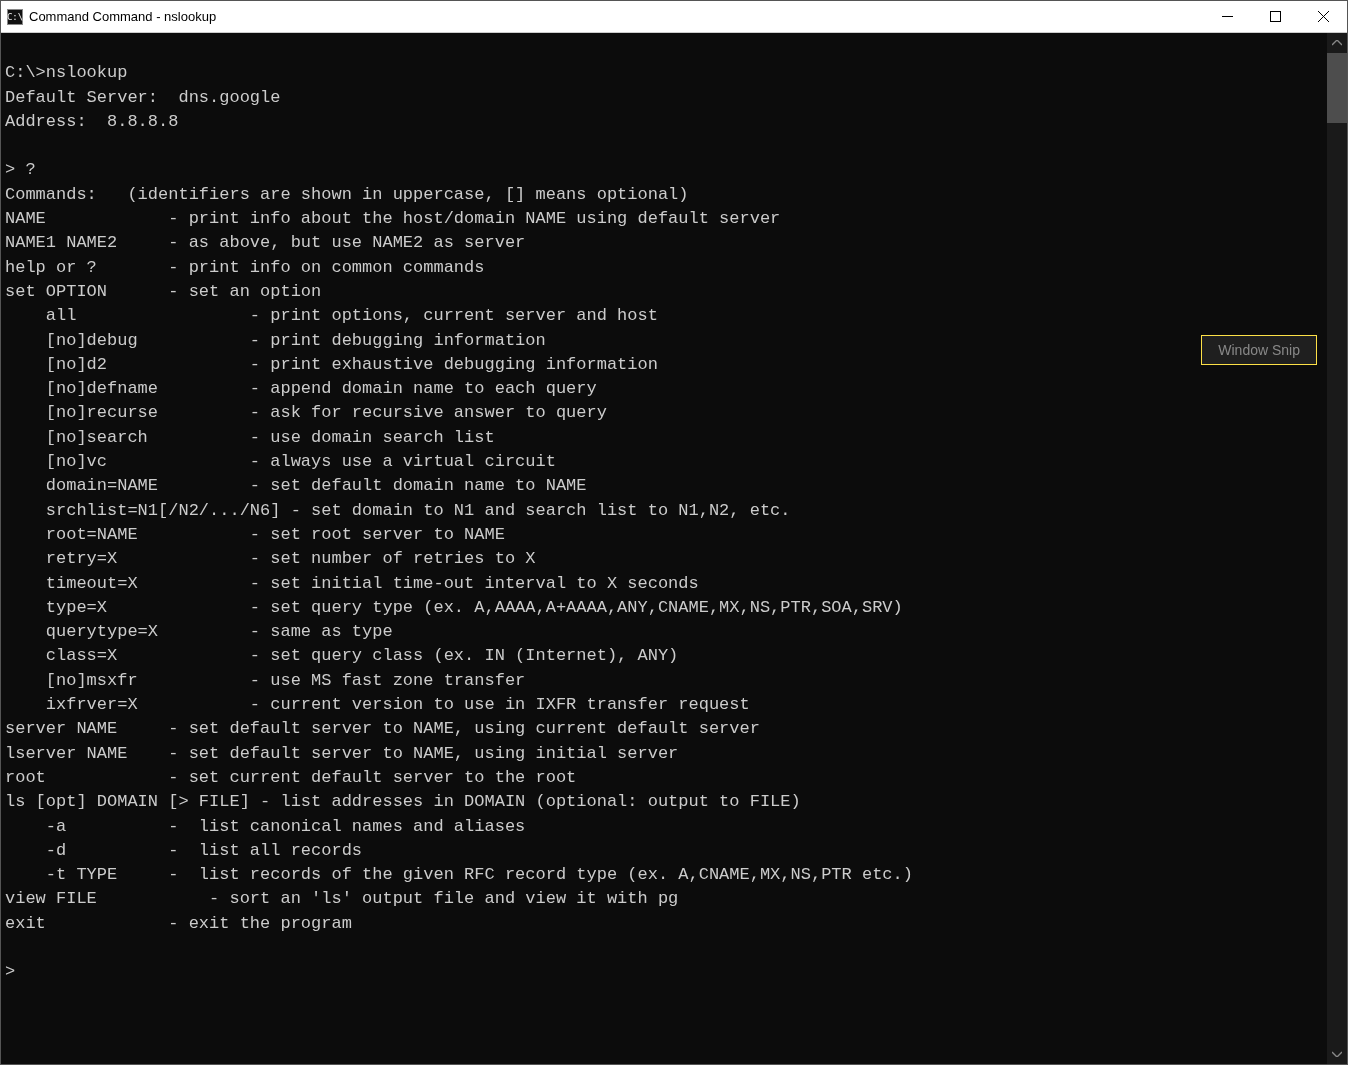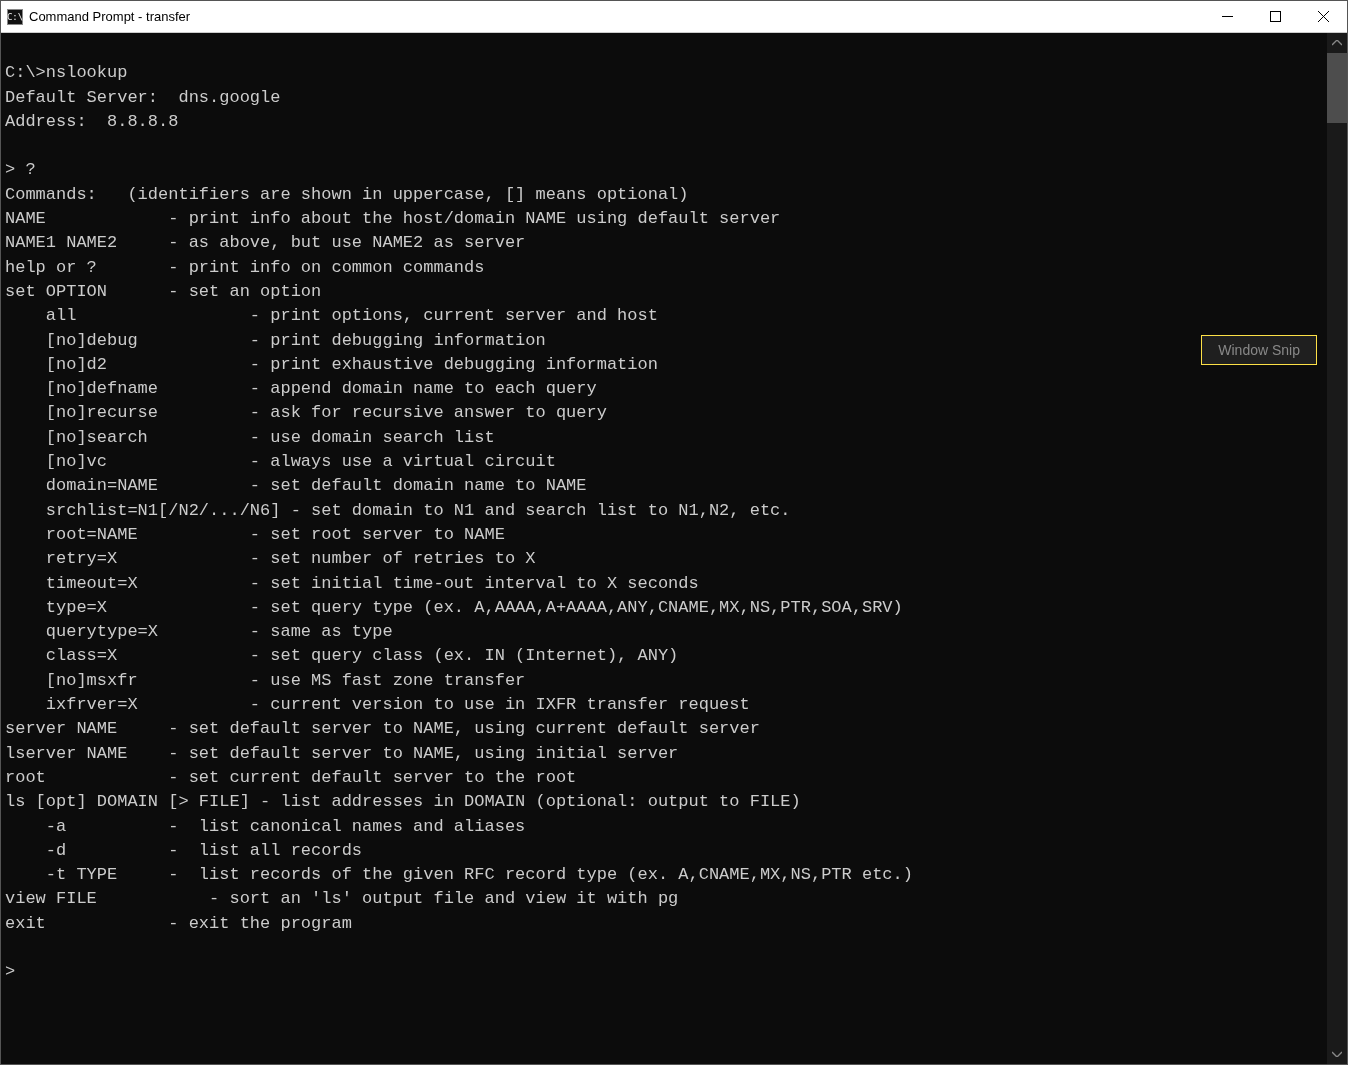--- a/index.html
+++ b/index.html
@@ -117,21 +117,21 @@
       border: 1px solid #fde047;
     }
   </style>
 </head>
 <body>
 
 <div class="window">
   <div class="titlebar">
     <div class="titlebar-left">
       <div class="app-icon">C:\</div>
-      <div class="title-text">Command Prompt - transfer</div>
+      <div class="title-text">Command Command - nslookup</div>
     </div>
     <div class="titlebar-right">
       <div class="win-btn">
         <svg width="11" height="11">
             <line x1="0" y1="5.5" x2="11" y2="5.5" stroke-width="1"></line>
           </svg>
       </div>
       <div class="win-btn">
         <svg width="11" height="11">
             <rect x="0.5" y="0.5" width="10" height="10" stroke-width="1"></rect>

